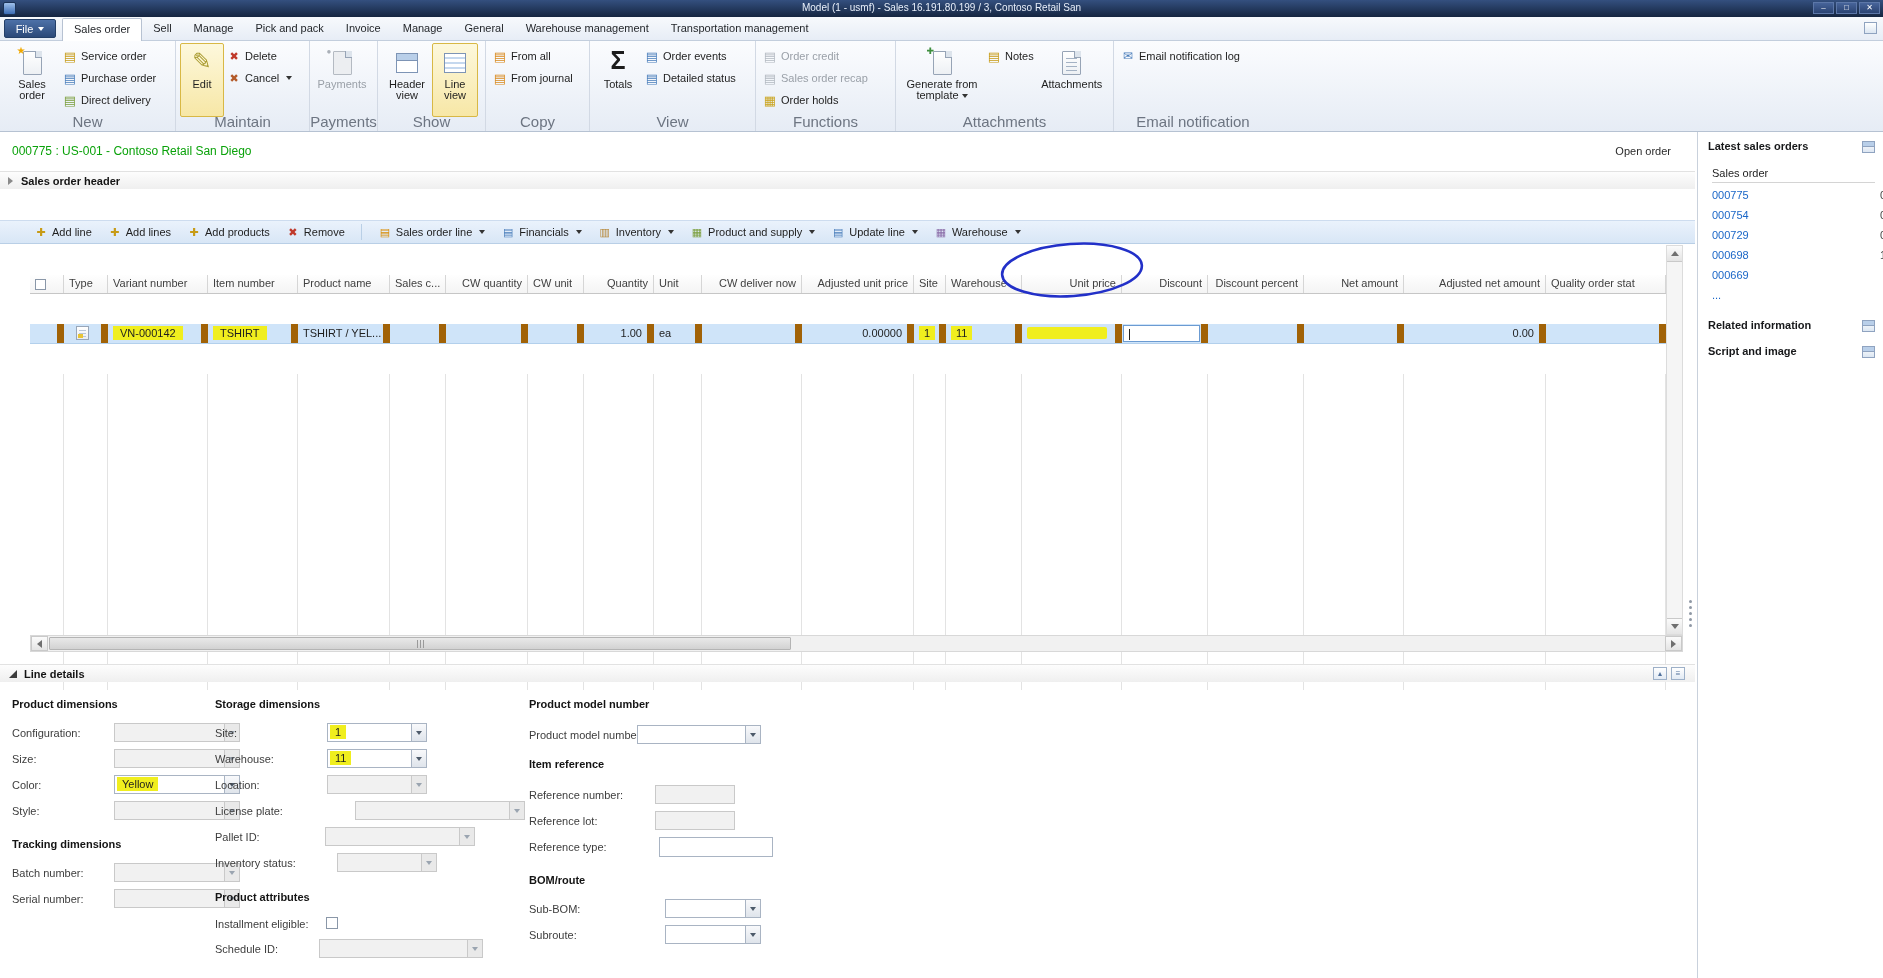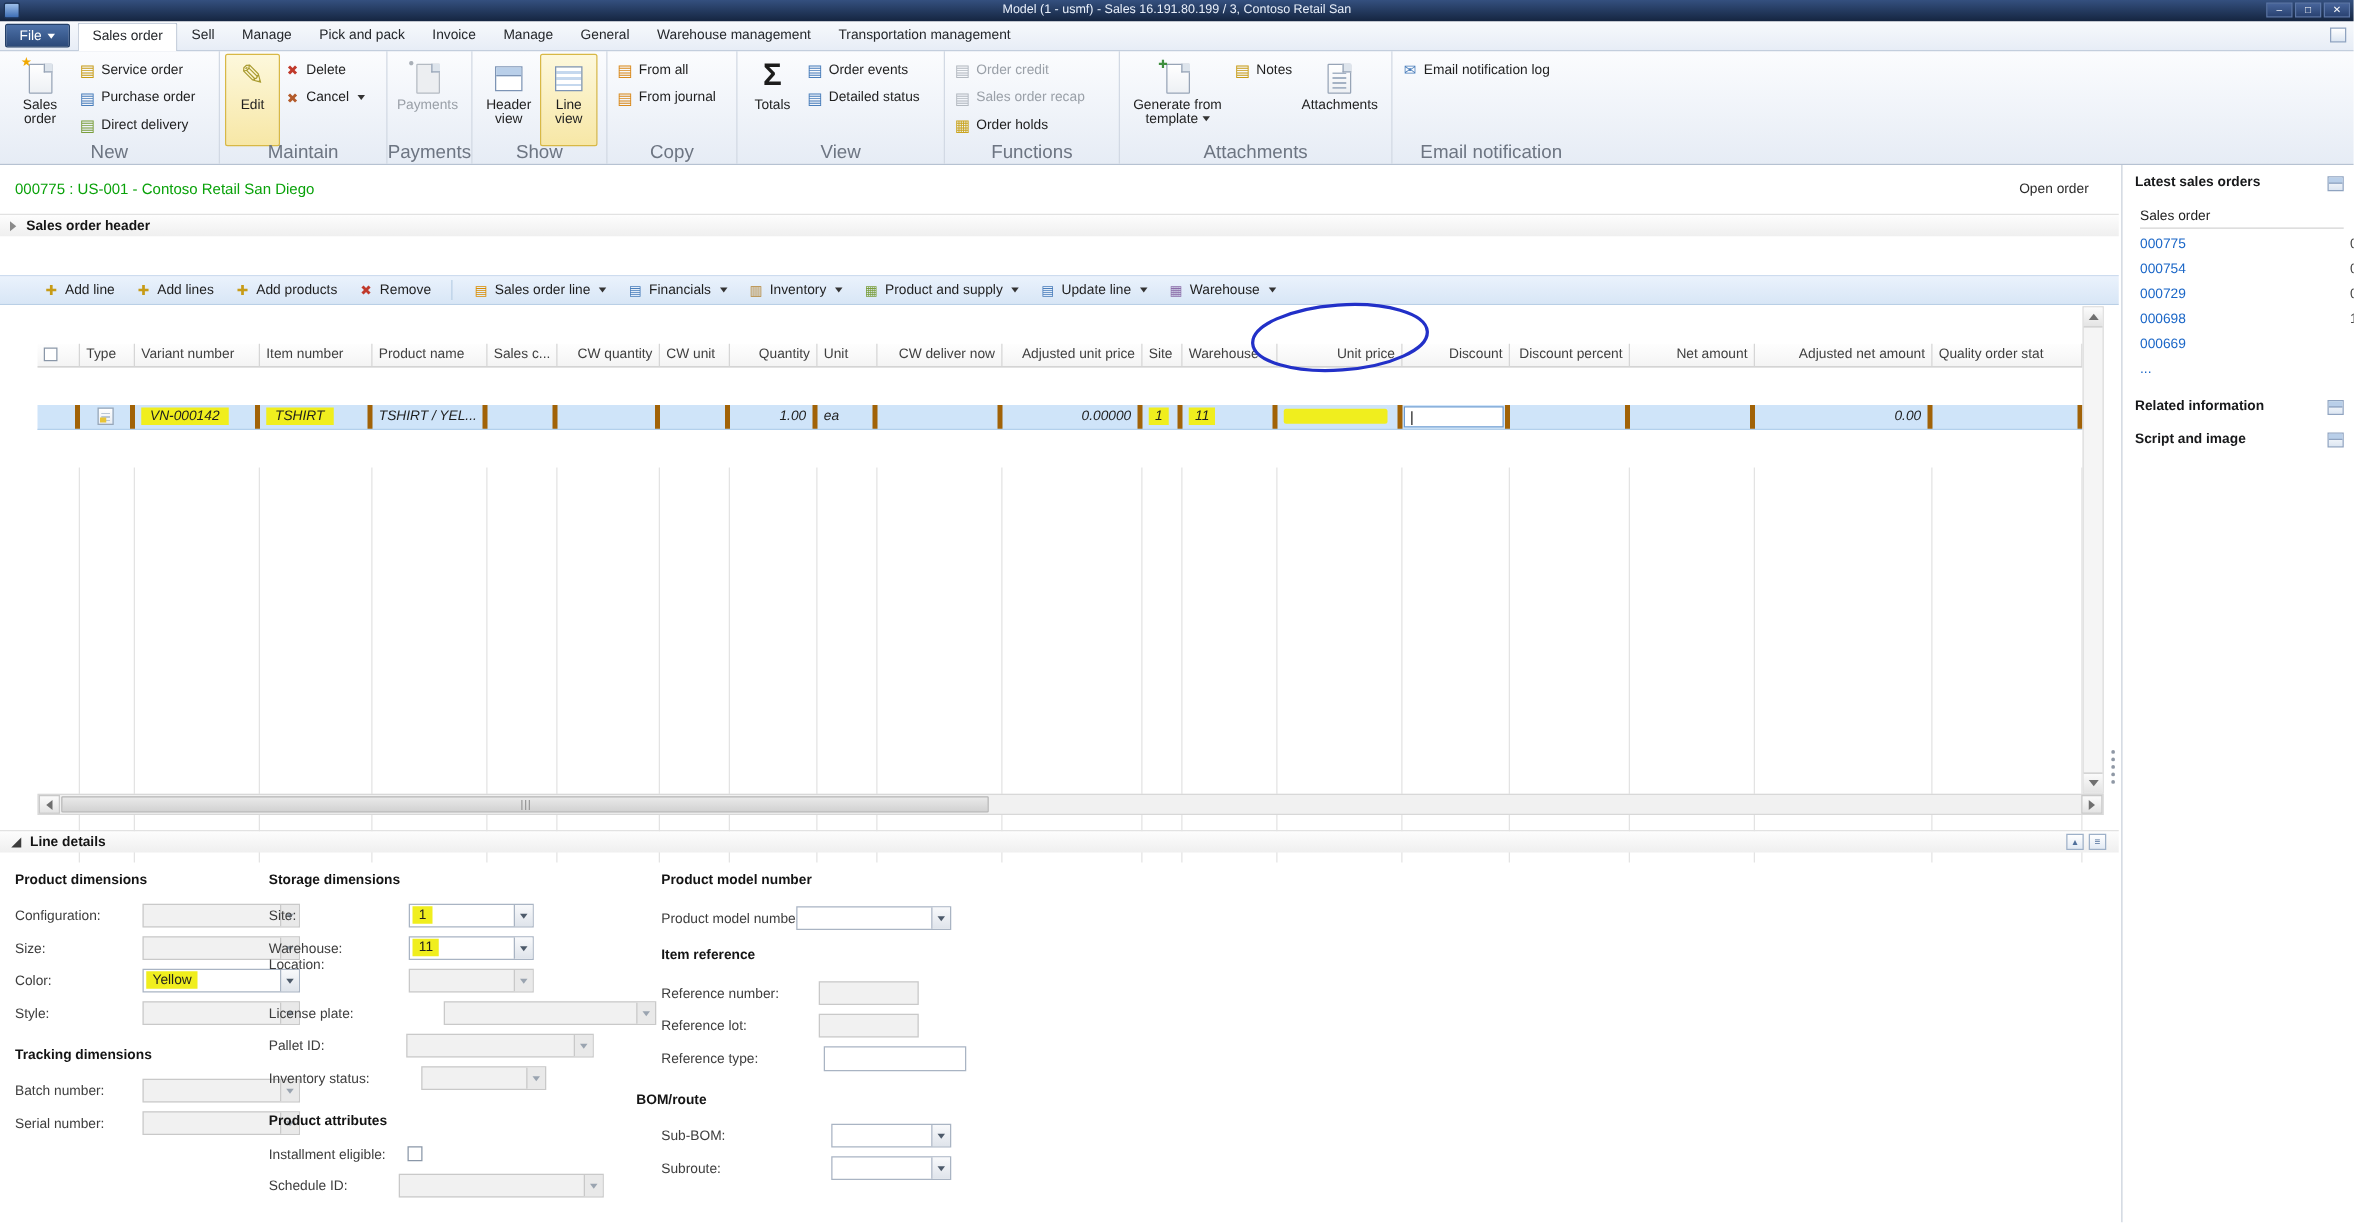--- a/index.html
+++ b/index.html
@@ -106,21 +106,21 @@
   .ti-doc-p::before { content:"▦"; color:#8a6ca8; }
   .vsep { width:1px; height:16px; background:#b9cfe6; }
 
   
   .grid { position:absolute; left:30px; top:113px; width:1636px; height:390px; }
   .grow { display:flex;margin-top:30px; }
   .gcell { flex:none; border-right:1px solid #e3e3e3; overflow:hidden; white-space:nowrap; }
   .ghead .gcell { border-right:1px solid #d6d6d6; color:#3f3f3f; height:18px; line-height:17px; padding:0 5px; }
   .ghead { border-bottom:1px solid #c6c6c6; background:linear-gradient(#fefefe,#f4f4f4); }
   .gdata { background:#cfe4f9; border-bottom:1px solid #b3d0ec; height:20px; }
-  .gdata .gcell { line-height:19px; padding:0 5px; border-right:4px solid #a16207; position:relative;font-style:italic; }
+  .gdata .gcell { line-height:19px; padding:0 5px; border-right:7px solid #a16207; position:relative; }
   .gfill { height:351px; }
   .gfill .gcell { height:100%; }
   .num { text-align:right; }
   .c0{width:34px}.c1{width:44px}.c2{width:100px}.c3{width:90px}.c4{width:92px}.c5{width:56px}
   .c6{width:82px}.c7{width:56px}.c8{width:70px}.c9{width:48px}.c10{width:100px}.c11{width:112px}
   .c12{width:32px}.c13{width:76px}.c14{width:100px}.c15{width:86px}.c16{width:96px}.c17{width:100px}
   .c18{width:142px}.c19{width:120px}
   .cb { width:11px; height:11px; border:1px solid #8a97a8; background:#fff; display:inline-block; vertical-align:middle; }
   .rowico { width:13px; height:14px; border:1px solid #98a6b8; background:linear-gradient(#fff,#e9edf2);
     position:relative; margin:2px auto 0; }
@@ -641,21 +641,21 @@
       </div>
 
     <div class="flabel" style="left:215px;top:63px">Warehouse:</div>
     <div class="combo" style="left:327px;top:59px;width:100px">
         <span class="cval"><span class="mark-sm">11</span></span>
         <span class="btn">
           <i></i>
         </span>
       </div>
 
-    <div class="flabel" style="left:215px;top:76px">Location:</div>
+    <div class="flabel" style="left:215px;top:89px">Location:</div>
     <div class="combo dis" style="left:327px;top:85px;width:100px">
         <span class="cval"></span>
         <span class="btn">
           <i></i>
         </span>
       </div>
 
     <div class="flabel" style="left:215px;top:115px">License plate:</div>
     <div class="combo dis" style="left:355px;top:111px;width:170px">
         <span class="cval"></span>
@@ -707,21 +707,21 @@
 
     <div class="flabel" style="left:529px;top:99px">Reference number:</div>
     <div class="tinput" style="left:655px;top:95px;width:80px"></div>
 
     <div class="flabel" style="left:529px;top:125px">Reference lot:</div>
     <div class="tinput" style="left:655px;top:121px;width:80px"></div>
 
     <div class="flabel" style="left:529px;top:151px">Reference type:</div>
     <div class="tinput en" style="left:659px;top:147px;width:114px;height:20px"></div>
 
-    <div class="gtitle" style="left:509px;top:184px">BOM/route</div>
+    <div class="gtitle" style="left:529px;top:184px">BOM/route</div>
 
     <div class="flabel" style="left:529px;top:213px">Sub-BOM:</div>
     <div class="combo" style="left:665px;top:209px;width:96px">
         <span class="cval"></span>
         <span class="btn">
           <i></i>
         </span>
       </div>
 
     <div class="flabel" style="left:529px;top:239px">Subroute:</div>

